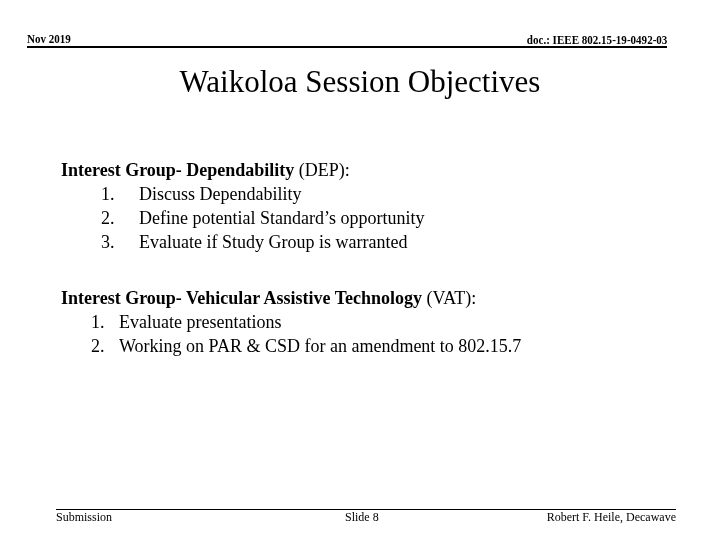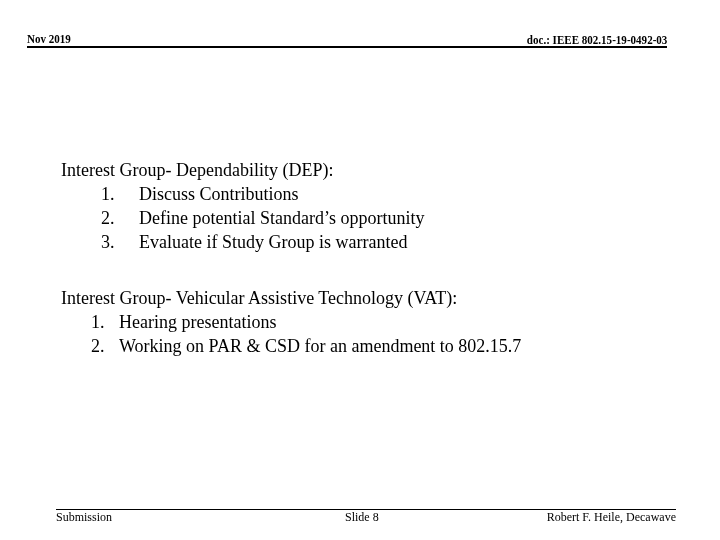--- a/index.html
+++ b/index.html
@@ -5,57 +5,58 @@
     html, body { margin: 0; padding: 0; background: #ffffff; }
     body { width: 720px; height: 540px; position: relative; overflow: hidden;
            font-family: "Liberation Serif", "DejaVu Serif", serif; color: #000; }
     .abs { position: absolute; white-space: nowrap; }
     .hdr { font-size: 13px; font-weight: bold; transform: scaleX(0.85); }
     #hdr-left { left: 27px; top: 31px; transform-origin: left top; }
     #hdr-right { right: 53px; top: 32px; transform-origin: right top; }
     #hdr-rule { left: 27px; top: 46px; width: 640px; height: 2px; background: #000; }
     #title { left: 0; width: 720px; top: 62px; text-align: center; font-size: 31px; line-height: 39px; }
     .sec-head { font-size: 18px; left: 61px; }
-    .sec-head b { font-weight: normal; }
+    .sec-head b { font-weight: bold; }
     .item { font-size: 18px; }
     .num { position: absolute; }
     #foot-rule { left: 56px; top: 509px; width: 620px; height: 1px; background: #000; }
     .foot { font-size: 12px; top: 510px; }
     #foot-left { left: 56px; text-align: center; }
     #foot-mid { left: 345px; }
     #foot-right { right: 44px; margin-left: 6px; }
   </style>
 </head>
 <body>
 
 <div class="abs hdr" id="hdr-left">Nov 2019</div>
 <div class="abs hdr" id="hdr-right">doc.: IEEE 802.15-19-0492-03</div>
 <div class="abs" id="hdr-rule"></div>
 
 <div class="abs" id="title">
+  <div>Waikoloa Session Objectives</div>
 </div>
 
 <div class="abs sec-head" style="top:160px;"><b>Interest Group- Dependability</b><span> (DEP):</span></div>
 <div class="abs item" style="top:184px;left:0;width:720px;">
   <span class="num" style="left:101px;">1.</span>
-  <span class="num" style="left:139px;">Discuss Contributions</span>
+  <span class="num" style="left:139px;">Discuss Dependability</span>
 </div>
 <div class="abs item" style="top:208px;left:0;width:720px;">
   <span class="num" style="left:101px;">2.</span>
   <span class="num" style="left:139px;">Define potential Standard’s opportunity</span>
 </div>
 <div class="abs item" style="top:232px;left:0;width:720px;">
   <span class="num" style="left:101px;">3.</span>
   <span class="num" style="left:139px;text-align:right;">Evaluate if Study Group is warranted</span>
 </div>
 
 <div class="abs sec-head" style="top:288px;"><b>Interest Group- Vehicular Assistive Technology</b><span> (VAT):</span></div>
 <div class="abs item" style="top:312px;left:0;width:720px;">
   <span class="num" style="left:91px;">1.</span>
-  <span class="num" style="left:119px;">Hearing presentations</span>
+  <span class="num" style="left:119px;">Evaluate presentations</span>
 </div>
 <div class="abs item" style="top:336px;left:0;width:720px;">
   <span class="num" style="left:91px;">2.</span>
   <span class="num" style="left:119px;">Working on PAR &amp; CSD for an amendment to 802.15.7</span>
 </div>
 
 <div class="abs" id="foot-rule"></div>
 <div class="abs foot" id="foot-left">Submission</div>
 <div class="abs foot" id="foot-mid">Slide 8</div>
 <div class="abs foot" id="foot-right">Robert F. Heile, Decawave</div>

